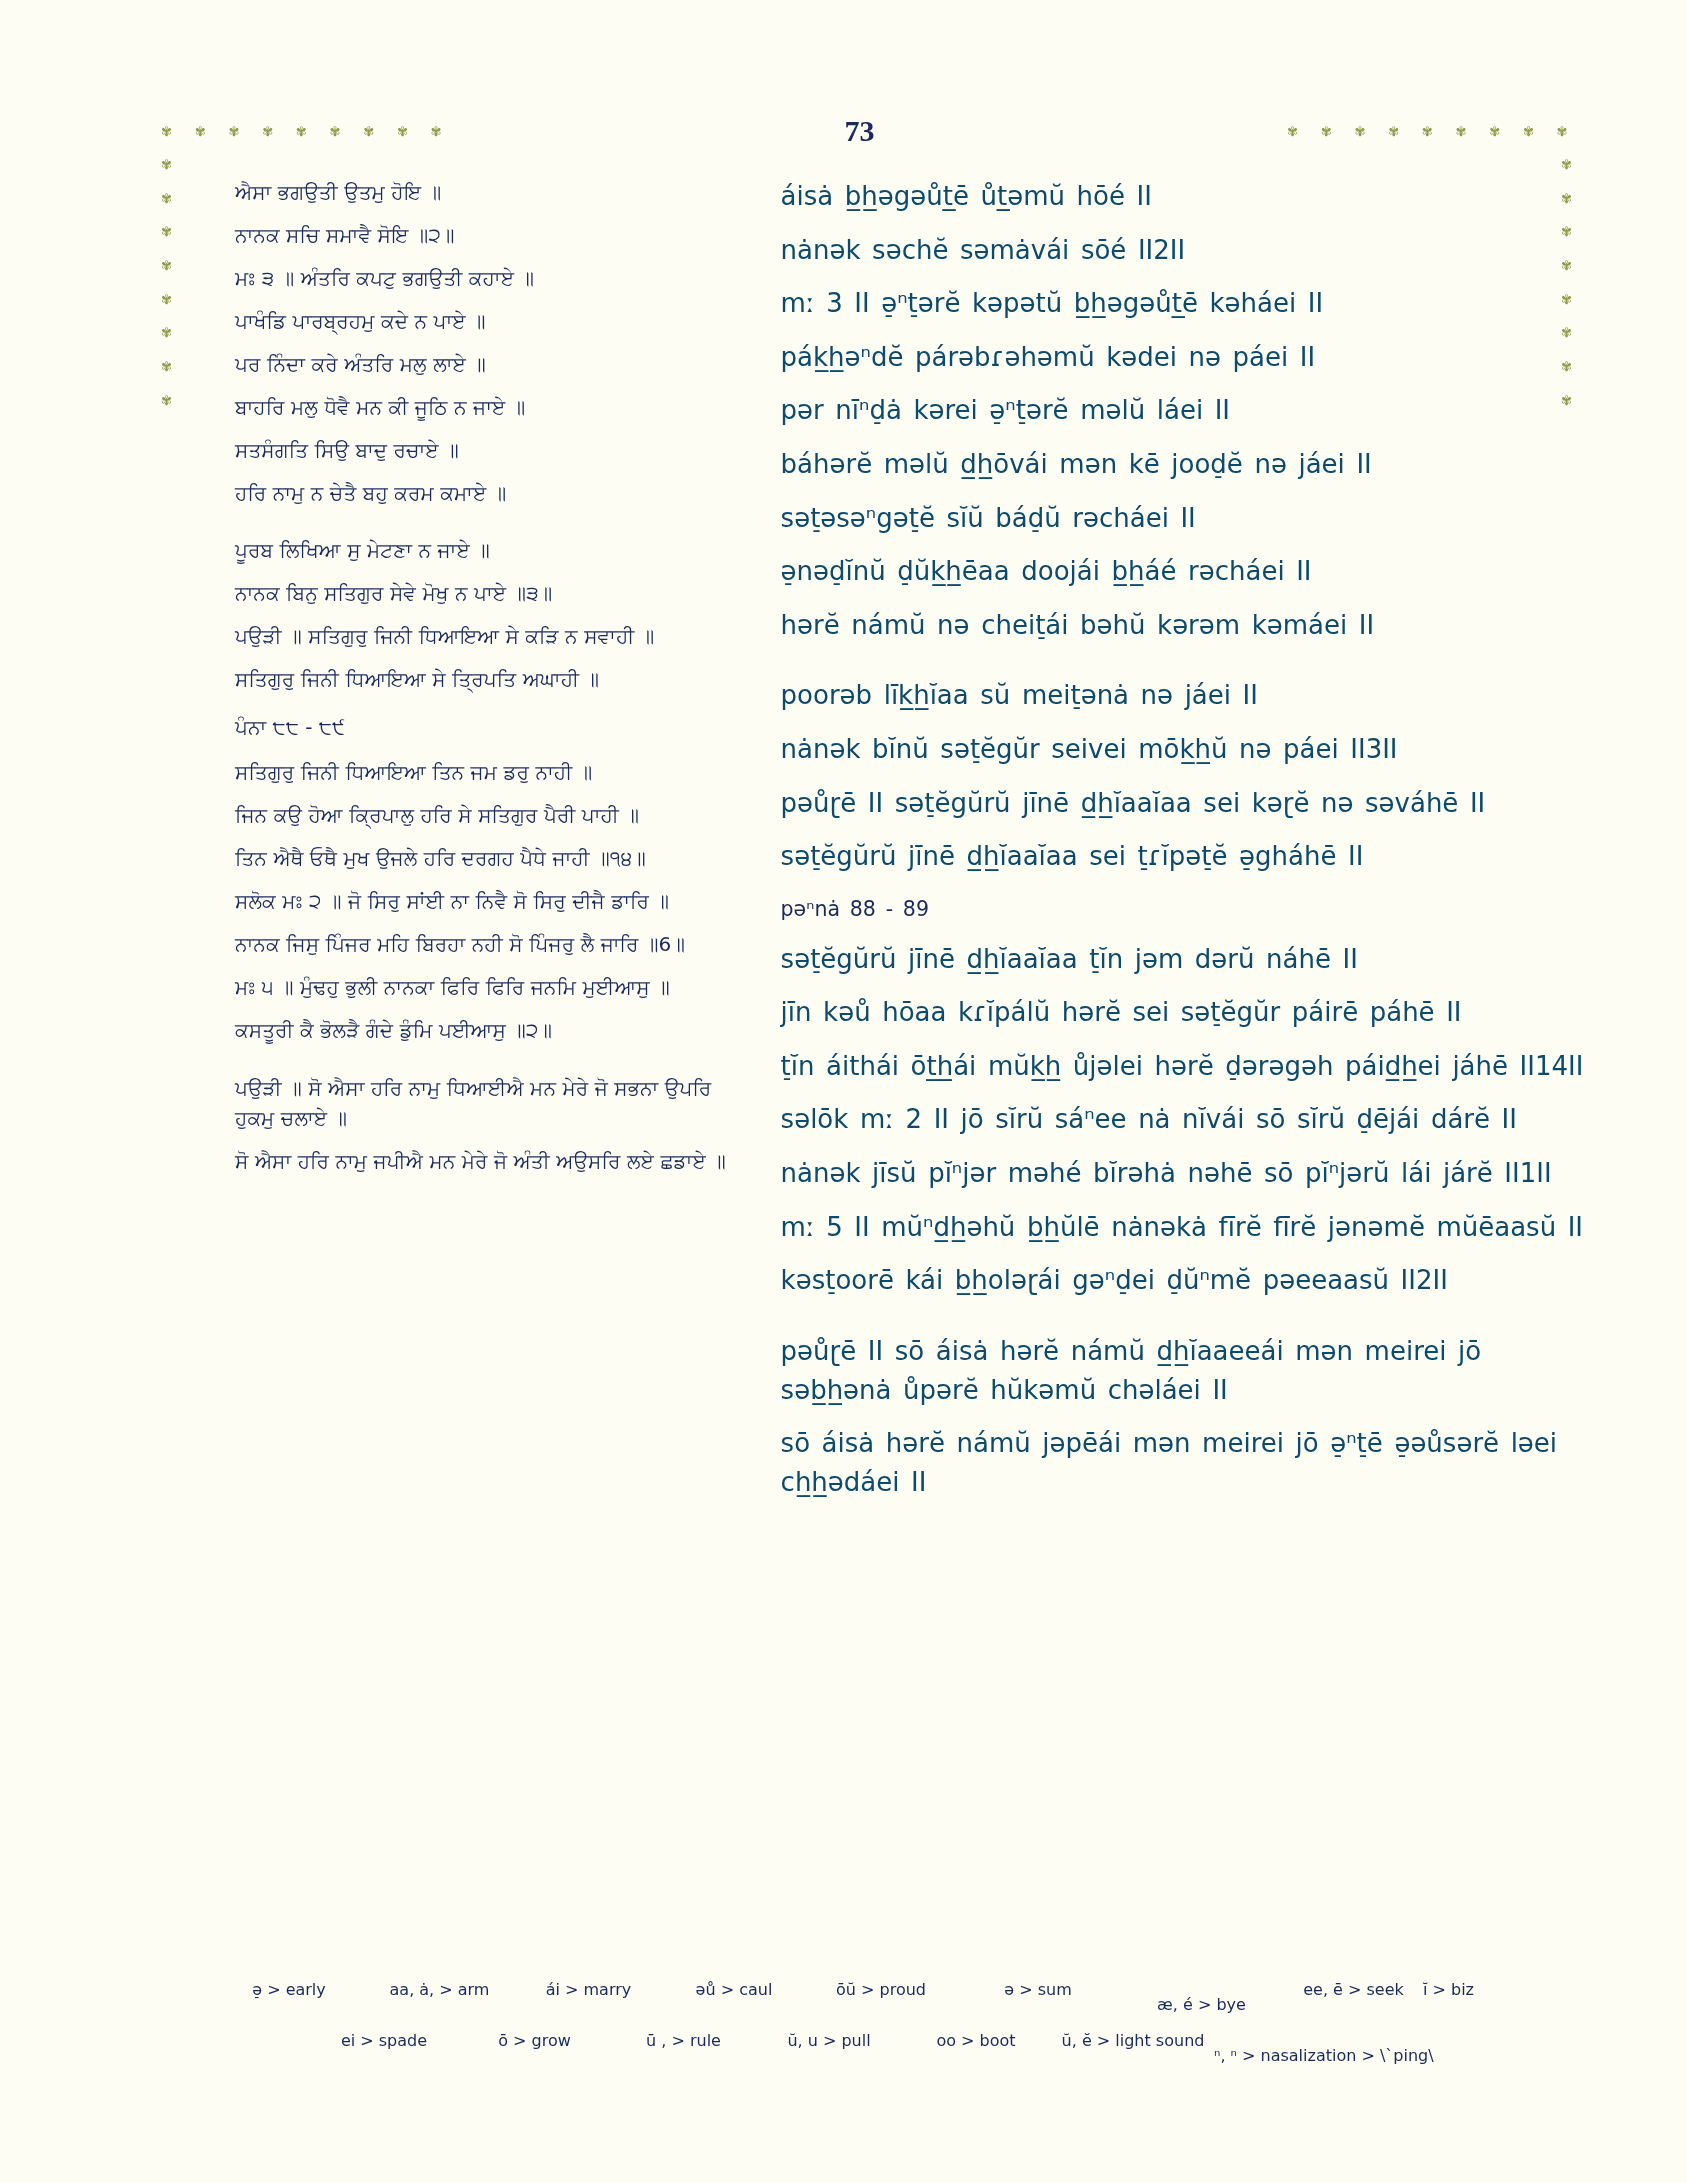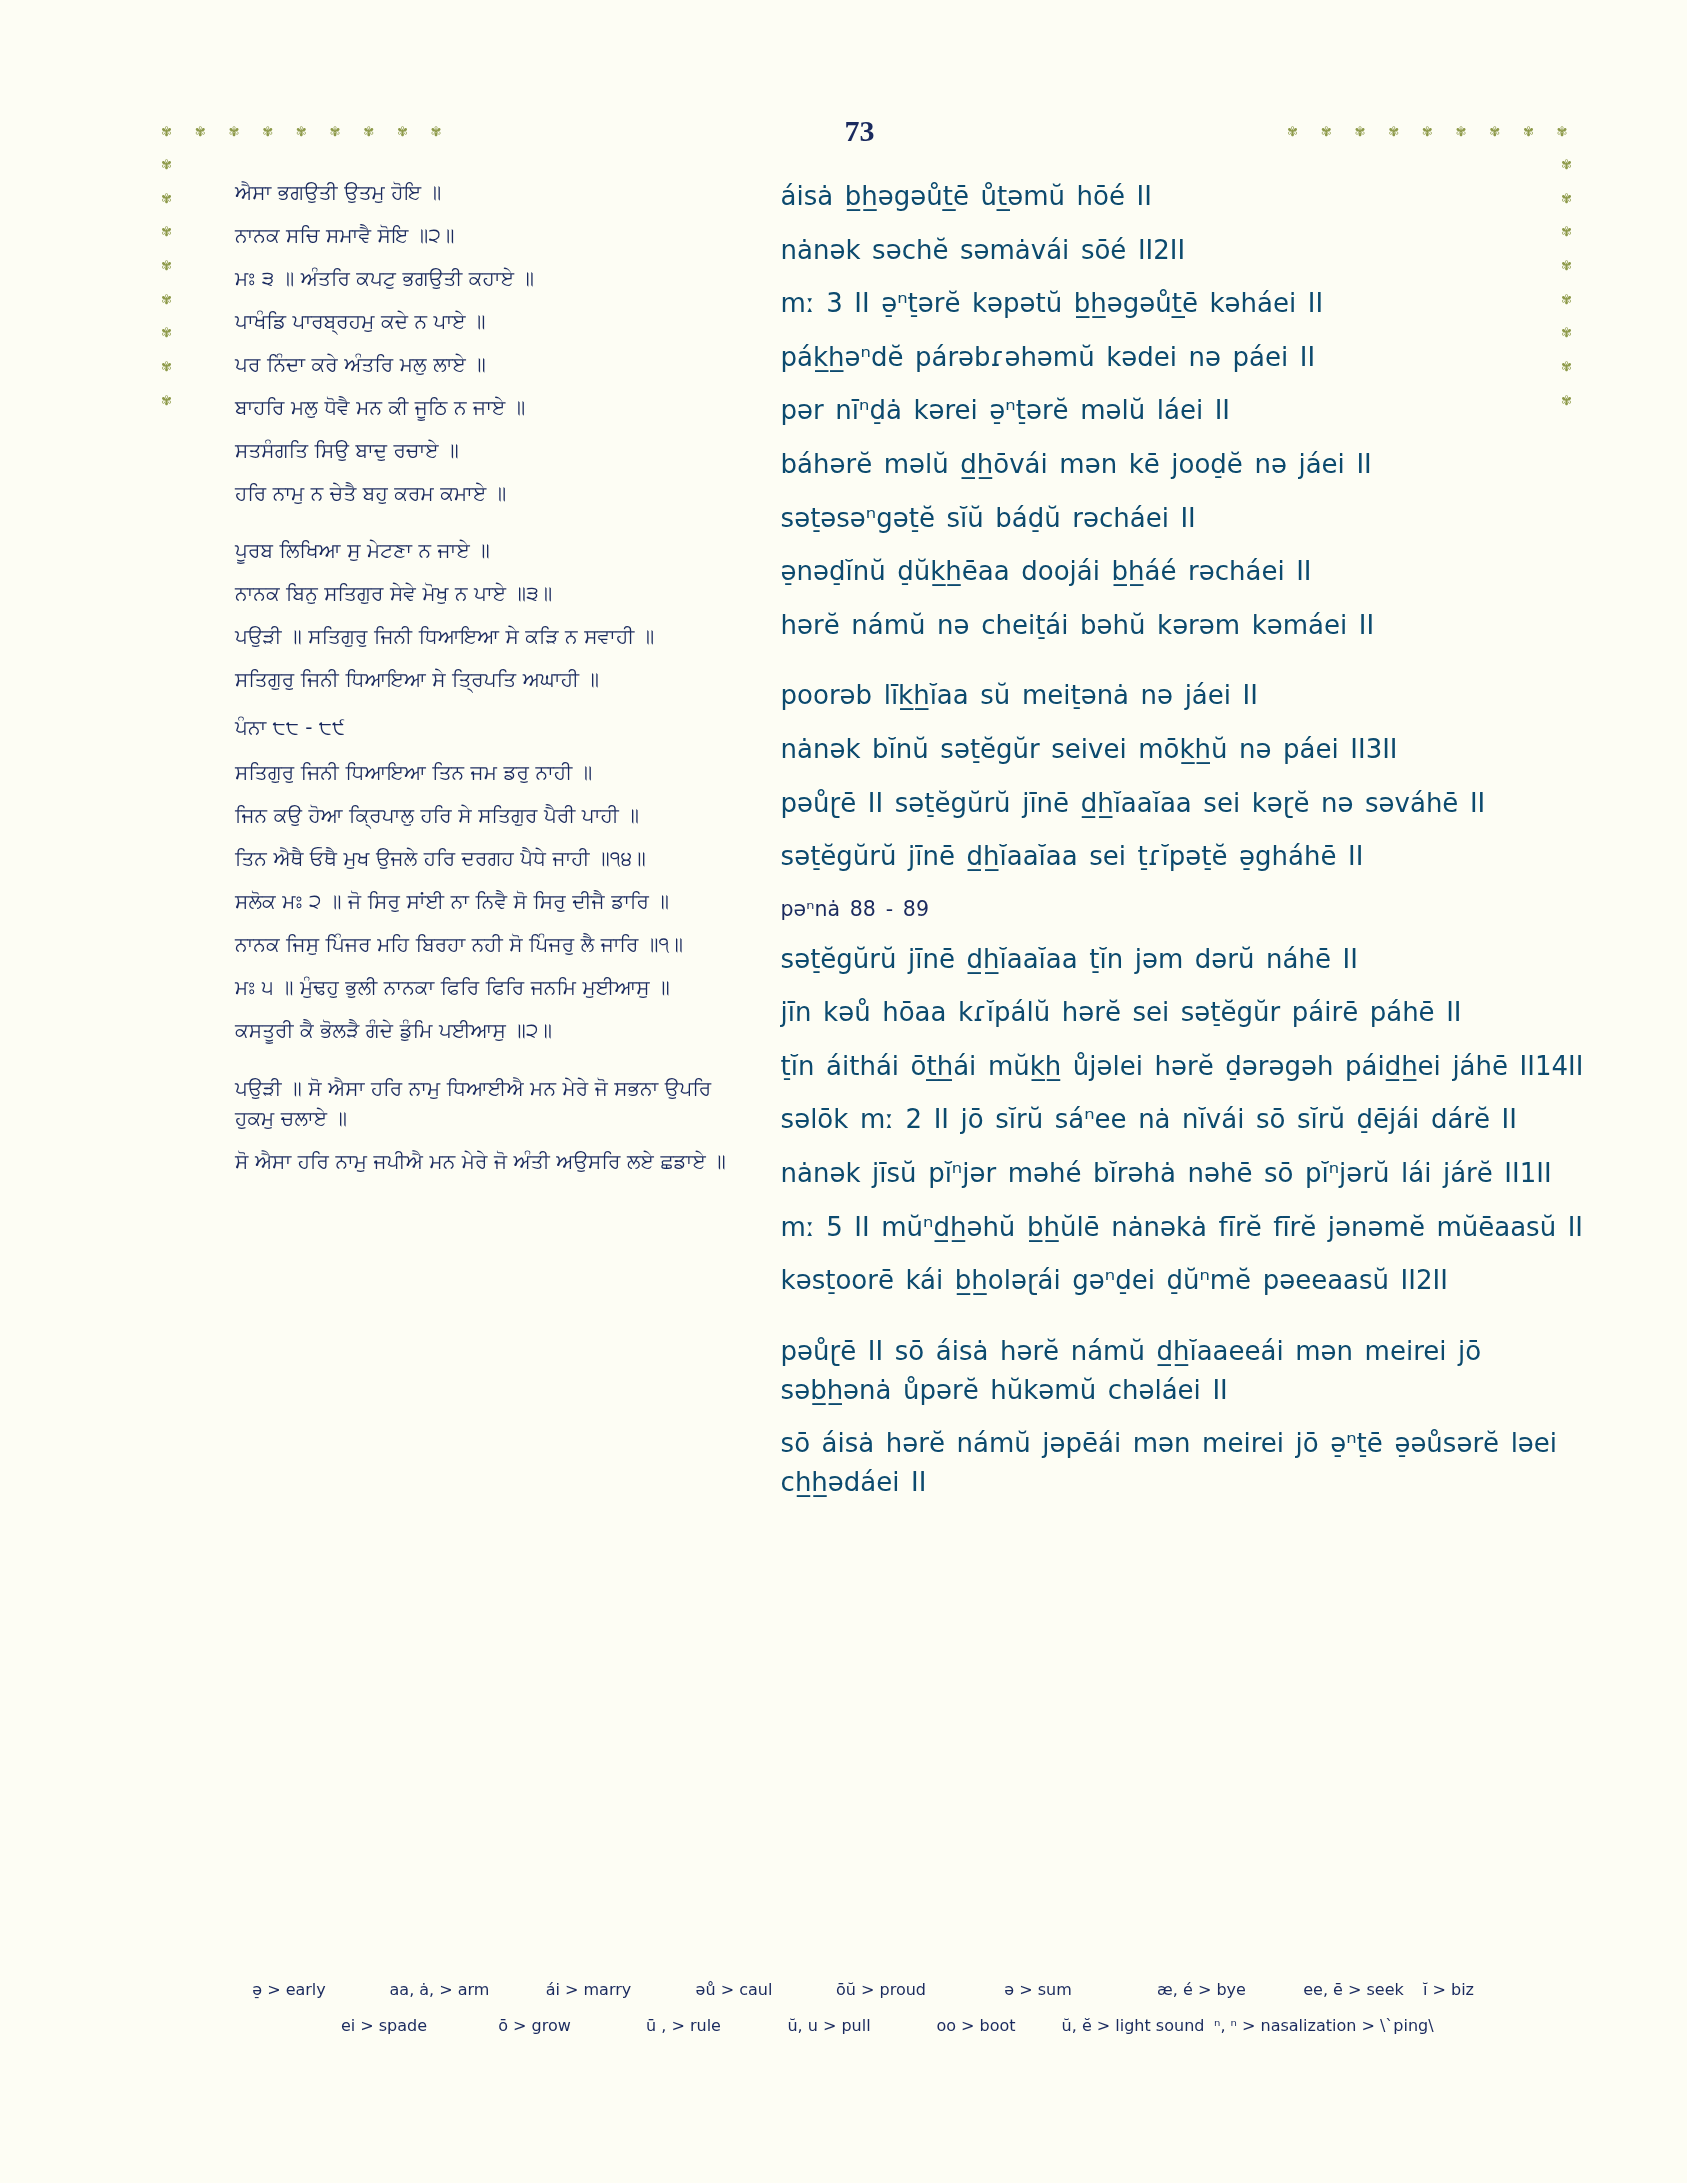--- a/index.html
+++ b/index.html
@@ -134,21 +134,21 @@
   .legend-cell {
     text-align: center;
     white-space: nowrap;
   }
   .legend-row .legend-cell:nth-child(1) { width: 152px; }
   .legend-row .legend-cell:nth-child(2) { width: 149px; }
   .legend-row .legend-cell:nth-child(3) { width: 149px; }
   .legend-row .legend-cell:nth-child(4) { width: 142px; }
   .legend-row .legend-cell:nth-child(5) { width: 152px; }
   .legend-row .legend-cell:nth-child(6) { width: 162px; }
-  .legend-row .legend-cell:nth-child(7) { width: 165px; }
+  .legend-row .legend-cell:nth-child(7) { width: 165px; margin-top: 15px; }
   .legend-row .legend-cell:nth-child(8) { width: 139px; }
 </style>
 </head>
 <body>
 
 <div class="page">
 
   <div class="deco-row" id="deco-top-left">
     <span class="floret">✾</span>
     <span class="floret">✾</span>
@@ -213,21 +213,21 @@
       <div class="line-gur">ਨਾਨਕ ਬਿਨੁ ਸਤਿਗੁਰ ਸੇਵੇ ਮੋਖੁ ਨ ਪਾਏ ॥੩॥</div>
       <div class="line-gur">ਪਉੜੀ ॥ ਸਤਿਗੁਰੁ ਜਿਨੀ ਧਿਆਇਆ ਸੇ ਕੜਿ ਨ ਸਵਾਹੀ ॥</div>
       <div class="line-gur">ਸਤਿਗੁਰੁ ਜਿਨੀ ਧਿਆਇਆ ਸੇ ਤ੍ਰਿਪਤਿ ਅਘਾਹੀ ॥</div>
 
       <div class="ang-gur">ਪੰਨਾ ੮੮ - ੮੯</div>
 
       <div class="line-gur">ਸਤਿਗੁਰੁ ਜਿਨੀ ਧਿਆਇਆ ਤਿਨ ਜਮ ਡਰੁ ਨਾਹੀ ॥</div>
       <div class="line-gur">ਜਿਨ ਕਉ ਹੋਆ ਕ੍ਰਿਪਾਲੁ ਹਰਿ ਸੇ ਸਤਿਗੁਰ ਪੈਰੀ ਪਾਹੀ ॥</div>
       <div class="line-gur">ਤਿਨ ਐਥੈ ਓਥੈ ਮੁਖ ਉਜਲੇ ਹਰਿ ਦਰਗਹ ਪੈਧੇ ਜਾਹੀ ॥੧੪॥</div>
       <div class="line-gur">ਸਲੋਕ ਮਃ ੨ ॥ ਜੋ ਸਿਰੁ ਸਾਂਈ ਨਾ ਨਿਵੈ ਸੋ ਸਿਰੁ ਦੀਜੈ ਡਾਰਿ ॥</div>
-      <div class="line-gur">ਨਾਨਕ ਜਿਸੁ ਪਿੰਜਰ ਮਹਿ ਬਿਰਹਾ ਨਹੀ ਸੋ ਪਿੰਜਰੁ ਲੈ ਜਾਰਿ ॥੧॥</div>
+      <div class="line-gur">ਨਾਨਕ ਜਿਸੁ ਪਿੰਜਰ ਮਹਿ ਬਿਰਹਾ ਨਹੀ ਸੋ ਪਿੰਜਰੁ ਲੈ ਜਾਰਿ ॥6॥</div>
       <div class="line-gur">ਮਃ ੫ ॥ ਮੁੰਢਹੁ ਭੁਲੀ ਨਾਨਕਾ ਫਿਰਿ ਫਿਰਿ ਜਨਮਿ ਮੁਈਆਸੁ ॥</div>
       <div class="line-gur">ਕਸਤੂਰੀ ਕੈ ਭੋਲੜੈ ਗੰਦੇ ਡੁੰਮਿ ਪਈਆਸੁ ॥੨॥</div>
       <div class="spacer-gur"></div>
       <div class="line-gur">ਪਉੜੀ ॥ ਸੋ ਐਸਾ ਹਰਿ ਨਾਮੁ ਧਿਆਈਐ ਮਨ ਮੇਰੇ ਜੋ ਸਭਨਾ ਉਪਰਿ ਹੁਕਮੁ ਚਲਾਏ ॥</div>
       <div class="line-gur">ਸੋ ਐਸਾ ਹਰਿ ਨਾਮੁ ਜਪੀਐ ਮਨ ਮੇਰੇ ਜੋ ਅੰਤੀ ਅਉਸਰਿ ਲਏ ਛਡਾਏ ॥</div>
     </div>
 
     <div class="col col-right">
       <div class="line-rom">áisȧ  b̲h̲əgəůt̲ē  ůt̲əmŭ  hōé II</div>
       <div class="line-rom">nȧnək  səchĕ  səmȧvái  sōé II2II</div>

